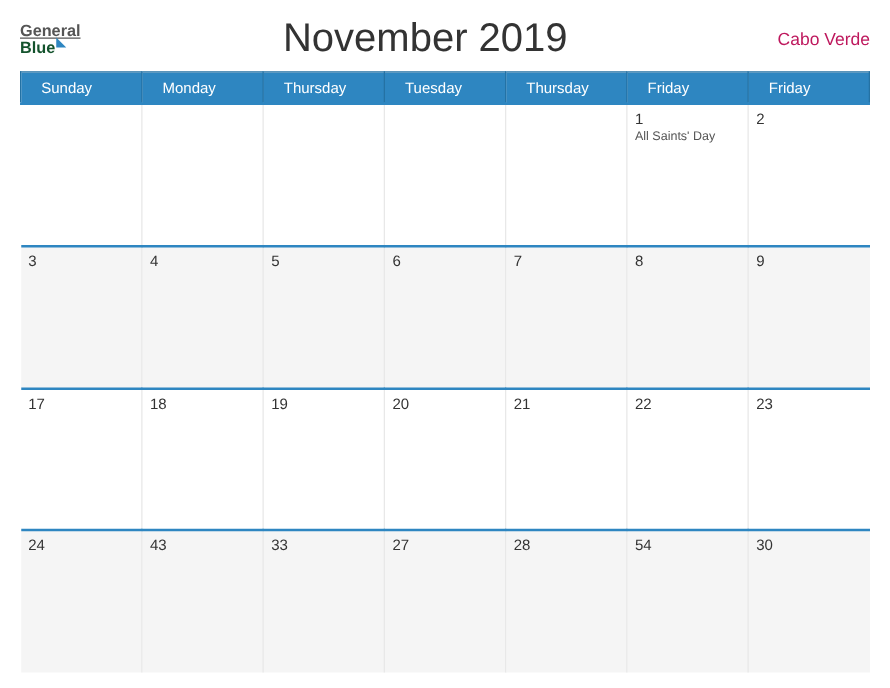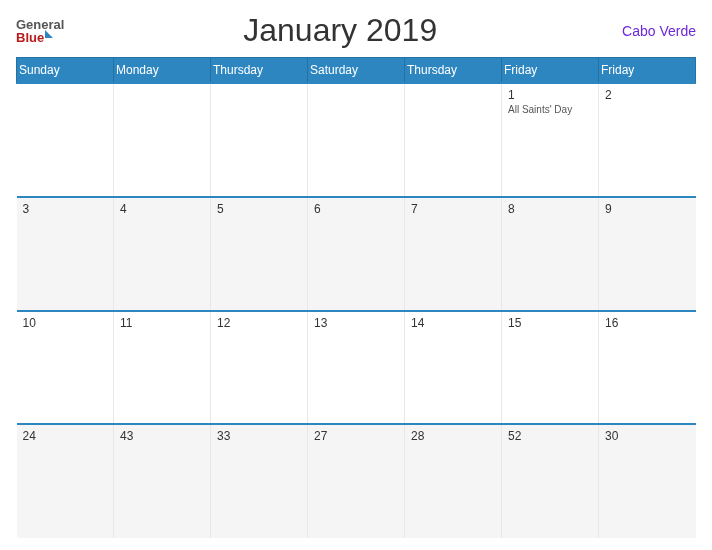--- a/index.html
+++ b/index.html
@@ -25,25 +25,26 @@
     .logo {
       display: flex;
       align-items: center;
       gap: 0;
     }
     .logo-text-general {
       font-size: 13px;
       font-weight: bold;
       color: #555;
       line-height: 1;
+      text-decoration: underline;
     }
     .logo-text-blue {
       font-size: 13px;
       font-weight: bold;
-      color: #b91c1c;
+      color: #14532d;
       line-height: 1;
     }
     .logo-triangle {
       width: 0;
       height: 0;
       border-left: 8px solid #2e86c1;
       border-top: 8px solid transparent;
       border-bottom: 0px solid transparent;
       margin-left: 1px;
       margin-top: -6px;
@@ -52,37 +53,37 @@
     .calendar-title {
       font-size: 32px;
       font-weight: normal;
       color: #333;
       text-align: center;
       flex: 1;
     }
 
     .country-label {
       font-size: 14px;
-      color: #6d28d9;
+      color: #be185d;
       text-align: right;
       min-width: 80px;
     }
 
     .calendar {
       width: 100%;
       border-collapse: collapse;
       flex: 1;
     }
 
     .calendar thead tr th {
       background-color: #2e86c1;
       color: #fff;
       font-size: 12px;
       font-weight: normal;
-      padding: 5px 2px;
+      padding: 5px 16px;
       text-align: left;
       border: 1px solid #2472a4;
     }
 
     .calendar tbody tr {
       border-top: 2px solid #2e86c1;
     }
 
     .calendar tbody tr td {
       vertical-align: top;
@@ -126,31 +127,31 @@
 <div class="header">
   <div class="logo">
     <div style="display:flex; flex-direction:column; align-items:flex-start;">
       <span class="logo-text-general">General</span>
       <div style="display:flex; align-items:center;">
         <span class="logo-text-blue">Blue</span>
         <div class="logo-triangle"></div>
       </div>
     </div>
   </div>
-  <h1 class="calendar-title">January 2019</h1>
+  <h1 class="calendar-title">November 2019</h1>
   <div class="country-label">Cabo Verde</div>
 </div>
 
 <table class="calendar">
   <thead>
     <tr>
     <th>Sunday</th>
         <th>Monday</th>
         <th>Thursday</th>
-        <th>Saturday</th>
+        <th>Tuesday</th>
         <th>Thursday</th>
         <th>Friday</th>
         <th>Friday</th>
       </tr>
   </thead>
   <tbody id="calendar-body">
   <tr>
         <td class="empty-cell"></td>
         <td class="empty-cell"></td>
         <td class="empty-cell"></td>
@@ -182,58 +183,58 @@
         </td>
         <td>
           <span class="day-number">8</span>
         </td>
         <td>
           <span class="day-number">9</span>
         </td>
       </tr>
       <tr>
         <td>
-          <span class="day-number">10</span>
-        </td>
-        <td>
-          <span class="day-number">11</span>
-        </td>
-        <td>
-          <span class="day-number">12</span>
-        </td>
-        <td>
-          <span class="day-number">13</span>
-        </td>
-        <td>
-          <span class="day-number">14</span>
-        </td>
-        <td>
-          <span class="day-number">15</span>
-        </td>
-        <td>
-          <span class="day-number">16</span>
+          <span class="day-number">17</span>
+        </td>
+        <td>
+          <span class="day-number">18</span>
+        </td>
+        <td>
+          <span class="day-number">19</span>
+        </td>
+        <td>
+          <span class="day-number">20</span>
+        </td>
+        <td>
+          <span class="day-number">21</span>
+        </td>
+        <td>
+          <span class="day-number">22</span>
+        </td>
+        <td>
+          <span class="day-number">23</span>
         </td>
       </tr>
       <tr>
         <td>
           <span class="day-number">24</span>
         </td>
         <td>
           <span class="day-number">43</span>
         </td>
         <td>
           <span class="day-number">33</span>
         </td>
         <td>
           <span class="day-number">27</span>
         </td>
         <td>
           <span class="day-number">28</span>
         </td>
         <td>
-          <span class="day-number">52</span>
+          <span class="day-number">54</span>
         </td>
         <td>
           <span class="day-number">30</span>
         </td>
       </tr>
     </tbody>
 </table>
 
 </body></html>

